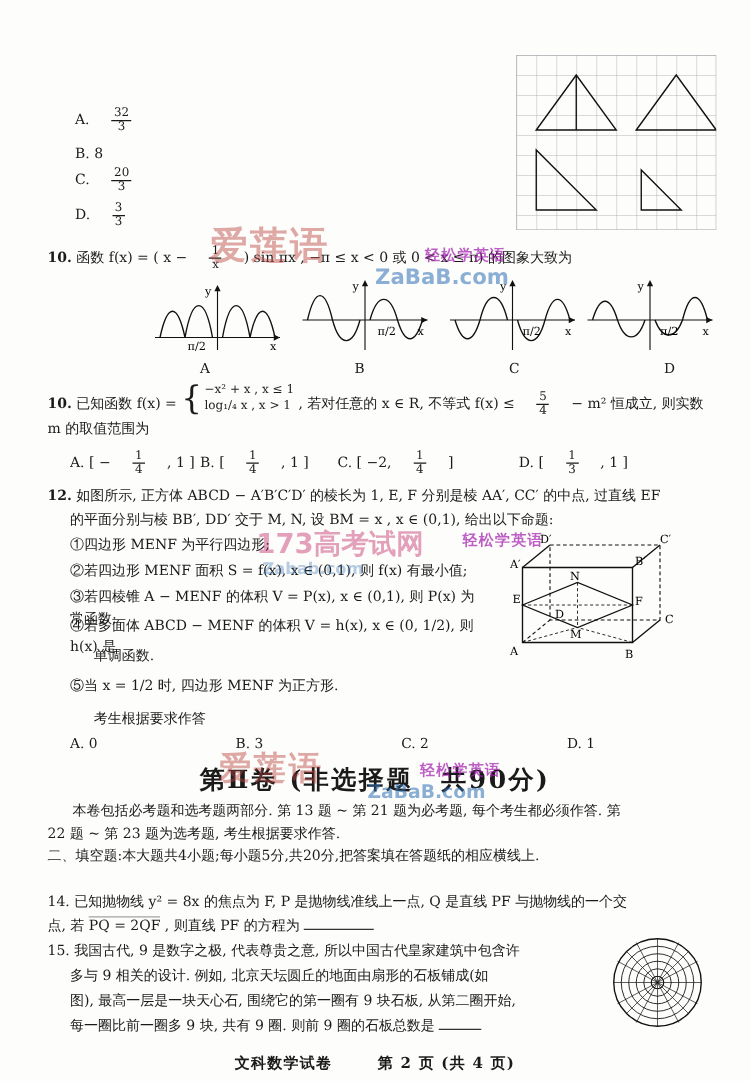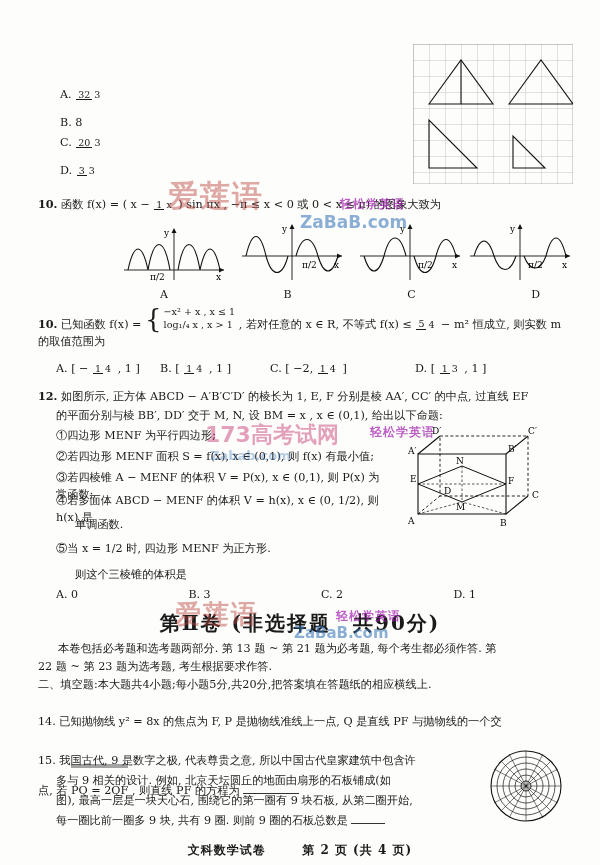--- a/index.html
+++ b/index.html
@@ -11,22 +11,22 @@
     position:relative;
     overflow:hidden;
   }
   .page{
     position:relative;
     width:600px;height:865px;
     padding:0;
   }
   .q{position:absolute;font-size:11.2px;line-height:1.55;}
   .qn{font-weight:bold;}
-  .frac{display:inline-flex;align-items:center;vertical-align:middle;
-        font-size:9.5px;line-height:1.05;margin:0 1px;}
+  .frac{display:inline-flex;flex-direction:column;align-items:center;vertical-align:middle;
+        font-size:9.5px;line-height:1.05;margin:0 14px;}
   .frac .num{border-bottom:1px solid #1a1a1a;padding:0 2px;}
   .frac .den{padding:0 2px;}
   .ul{display:inline-block;border-bottom:1px solid #333;min-width:56px;height:11px;}
   .ul.s{min-width:34px;}
   .center{text-align:center;}
   .bigtitle{font-weight:bold;font-size:20px;letter-spacing:2px;}
   .watermark{
     position:absolute;color:#b9453f;opacity:.45;font-weight:bold;
     font-family:"DejaVu Sans","Liberation Sans",sans-serif;
     pointer-events:none;white-space:nowrap;
@@ -246,21 +246,21 @@
   <div class="q" style="left:56px;top:492px;width:340px;">
     <span>④若多面体 ABCD − MENF 的体积 V = h(x), x ∈ (0, 1/2), 则 h(x) 是</span>
   </div>
   <div class="q" style="left:75px;top:516px;width:330px;">
     <span>单调函数.</span>
   </div>
   <div class="q" style="left:56px;top:540px;width:340px;">
     <span>⑤当 x = 1/2 时, 四边形 MENF 为正方形.</span>
   </div>
   <div class="q" style="left:75px;top:566px;width:340px;">
-    <span>则这个三棱锥的体积是</span>
+    <span>考生根据要求作答</span>
   </div>
 
   <div class="opts4" style="left:56px;top:588px;width:420px;justify-content:space-between;">
     <span>A. 0</span>
     <span>B. 3</span>
     <span>C. 2</span>
     <span>D. 1</span>
   </div>
 
   <div class="svgbox" style="left:400px;top:418px;">
@@ -298,21 +298,21 @@
   <div class="q center bigtitle" style="left:0;top:608px;width:600px;">第Ⅱ卷 (非选择题　共90分)</div>
 
   <div class="q" style="left:58px;top:640px;width:510px;">本卷包括必考题和选考题两部分. 第 13 题 ~ 第 21 题为必考题, 每个考生都必须作答. 第</div>
   <div class="q" style="left:38px;top:658px;width:510px;">22 题 ~ 第 23 题为选考题, 考生根据要求作答.</div>
   <div class="q" style="left:38px;top:676px;width:530px;">二、填空题:本大题共4小题;每小题5分,共20分,把答案填在答题纸的相应横线上.</div>
 
 
   <div class="q" style="left:38px;top:713px;width:530px;">14. 已知抛物线 y² = 8x 的焦点为 F, P 是抛物线准线上一点, Q 是直线 PF 与抛物线的一个交</div>
   <div class="q" style="left:38px;top:732px;width:530px;">
     <span>点, 若</span>
-    <span style="border-top:4px solid #a3a3a3;padding-top:16px;display:inline-block;line-height:1.2;margin-top:32px;">PQ = 2QF</span>
+    <span style="border-top:1px solid #a3a3a3;padding-top:0;display:inline-block;line-height:1.2;">PQ = 2QF</span>
     <span>, 则直线 PF 的方程为</span>
     <span class="ul"></span>
   </div>
 
   <div class="q" style="left:38px;top:752px;width:440px;">15. 我国古代, 9 是数字之极, 代表尊贵之意, 所以中国古代皇家建筑中包含许</div>
   <div class="q" style="left:56px;top:772px;width:440px;">多与 9 相关的设计. 例如, 北京天坛圆丘的地面由扇形的石板铺成(如</div>
   <div class="q" style="left:56px;top:792px;width:440px;">图), 最高一层是一块天心石, 围绕它的第一圈有 9 块石板, 从第二圈开始,</div>
   <div class="q" style="left:56px;top:812px;width:420px;">
     <span>每一圈比前一圈多 9 块, 共有 9 圈. 则前 9 圈的石板总数是</span>
     <span class="ul s"></span>

